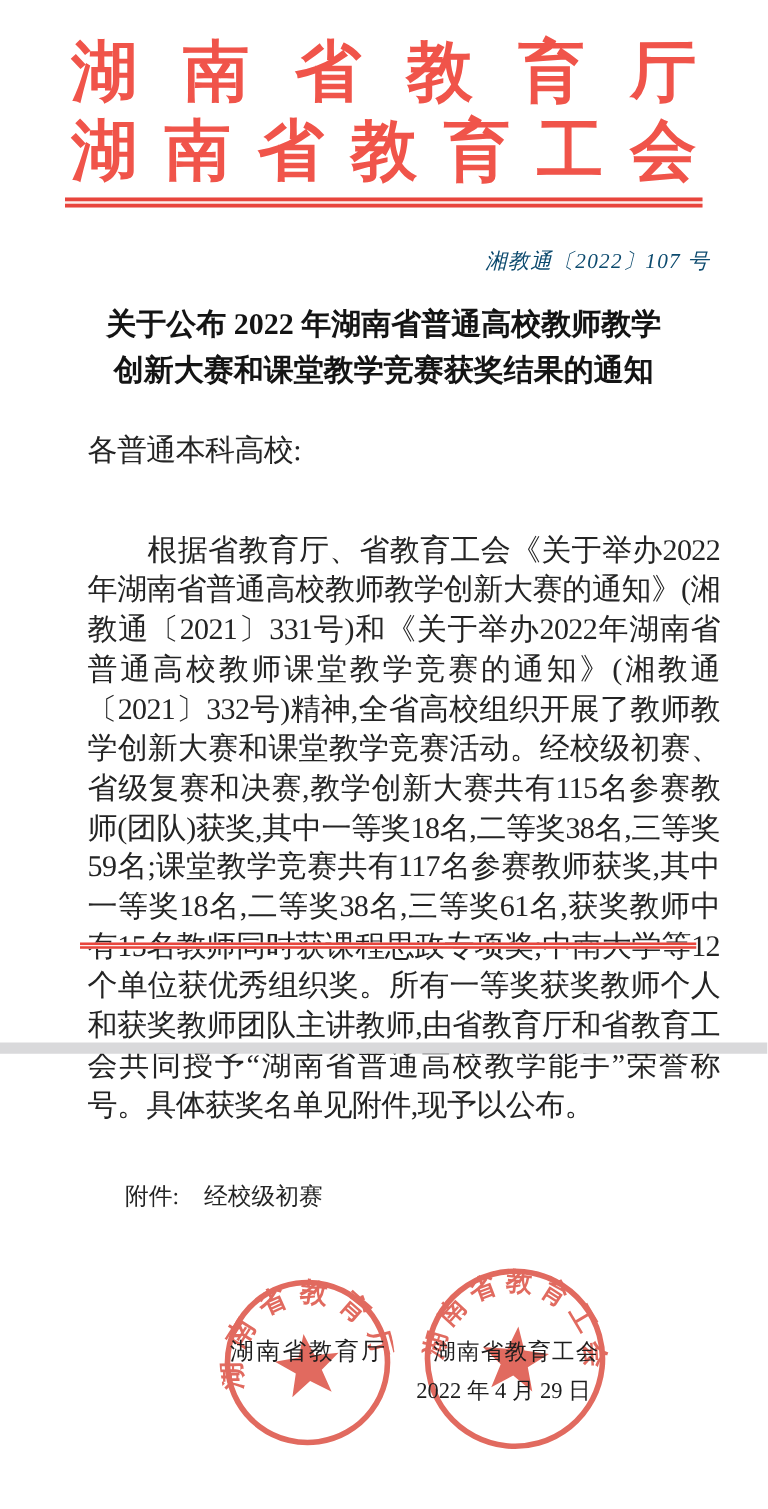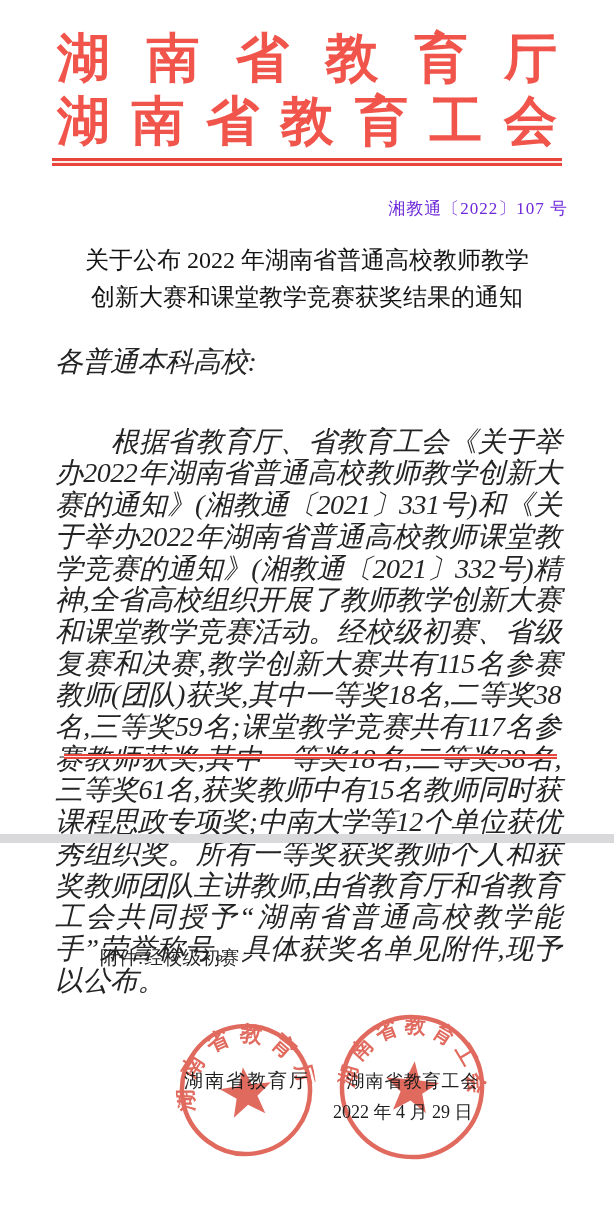--- a/index.html
+++ b/index.html
@@ -17,46 +17,46 @@
     text-align:justify; text-align-last:justify;
   }
   .org-line-1 { top:28px; }
   .org-line-2 { top:91px; }
   .header-rule {
     left:52px; top:158px; width:510px; height:2px;
     border-top:3px solid #e8453c; border-bottom:3px solid #e8453c;
     background:#fdecea;
   }
 
-  .doc-number { top:197px; left:0; width:568px; text-align:right; font-size:17px; color:#6d28d9; letter-spacing:1px; }
+  .doc-number { top:197px; left:0; width:568px; text-align:right; font-size:17px; color:#0c4a6e; letter-spacing:1px;font-style:italic; }
 
   .notice-title {
     top:242px; left:0; width:614px; text-align:center;
-    font-weight:normal; font-size:24px; line-height:37px; color:#141414;
+    font-weight:bold; font-size:24px; line-height:37px; color:#141414;
   }
 
   .letter {
-    top:346px; left:55px; width:506px;
-    font-size:28px; line-height:31.7px; letter-spacing:-0.5px;
-    text-align:justify; text-justify:inter-ideograph; color:#242424;font-style:italic;
+    top:346px; left:70px; width:506px;
+    font-size:24px; line-height:31.7px; letter-spacing:-0.5px;
+    text-align:justify; text-justify:inter-ideograph; color:#242424;
   }
   .letter .paragraph { text-indent:2em;margin-top:48px; }
 
   .footer-rule {
     left:64px; top:754px; width:493px; height:1px;
     border-top:2.5px solid #e8453c; border-bottom:2.5px solid #e8453c;
     background:#fdecea;
   }
 
   .page-separator { left:0; top:834px; width:614px; height:9px; background:#d9d9db; }
 
   .attachment {
     left:100px; top:941px; display:flex; font-size:19px; line-height:33px; color:#242424;
   }
-  .attachment .label { white-space:pre; margin-right:1px; }
+  .attachment .label { white-space:pre; margin-right:20px; }
 
   .seal { position:absolute; opacity:0.9; }
   .seal-left  { left:176px; top:1020px; transform:rotate(-8deg); }
   .seal-right { left:337px; top:1012px; transform:rotate(6deg); }
 
   .sig { position:absolute; z-index:2; color:#1d1d1d; }
   .sig-left-org  { left:177px; top:1068px; width:140px; text-align:center; font-size:19px; letter-spacing:2px; }
   .sig-right-org { left:338px; top:1069px; width:150px; text-align:center; font-size:18px; letter-spacing:1px; }
   .sig-date      { left:333px; top:1100px; width:160px; text-align:left; font-size:18px; }
 </style>

